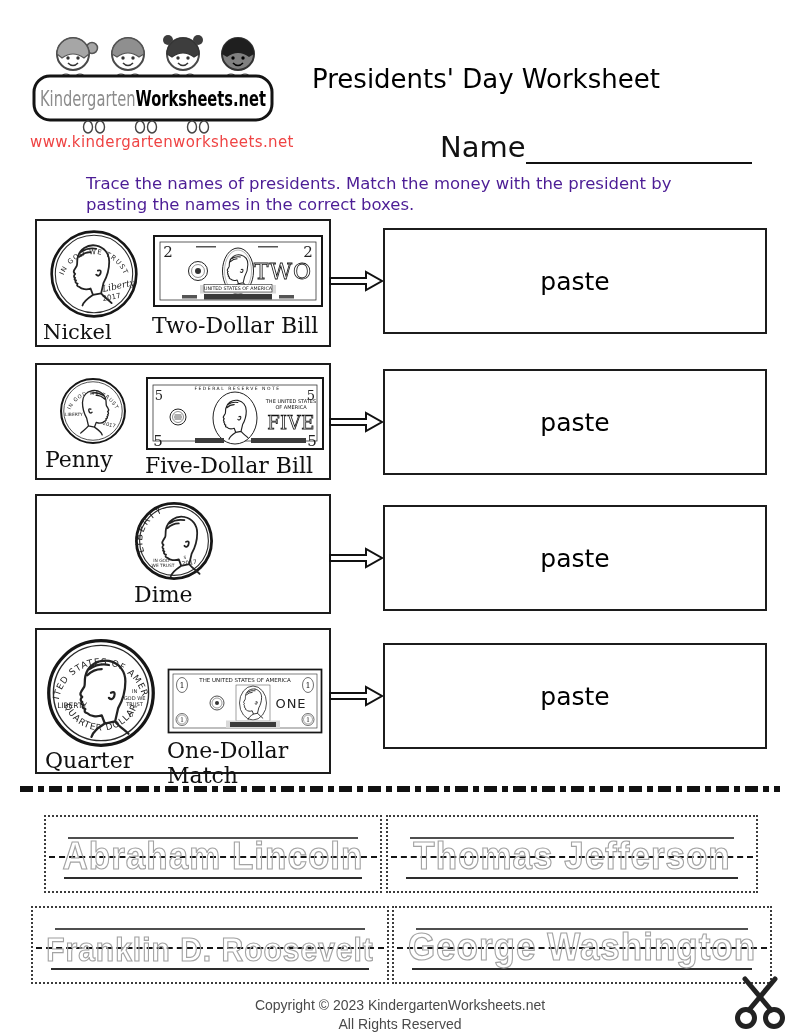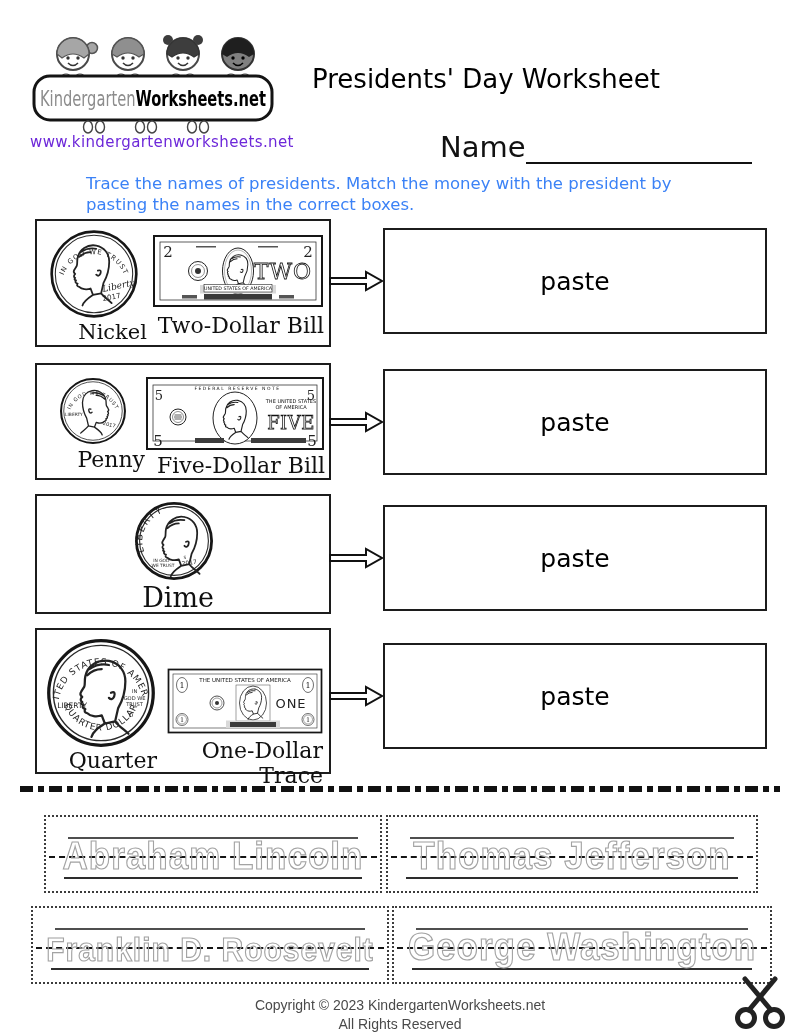--- a/index.html
+++ b/index.html
@@ -4,33 +4,33 @@
 <style>
   html,body{margin:0;padding:0;background:#fff;}
   .page{position:relative;width:800px;height:1035px;background:#fff;overflow:hidden;
         font-family:"DejaVu Sans",sans-serif;color:#111;margin-top:16px;}
   svg text{font-family:"DejaVu Sans",sans-serif;}
   svg .serif{font-family:"DejaVu Serif",serif;}
 
   
   .logo-svg{position:absolute;left:28px;top:8px;}
   .site-url{position:absolute;left:30px;top:117px;width:250px;text-align:center;
-            font-size:15px;color:#6d28d9;letter-spacing:.4px;}
+            font-size:15px;color:#ef4444;letter-spacing:.4px;}
   .title{position:absolute;left:312px;top:48px;width:380px;font-size:26px;color:#000;}
   .name-row{position:absolute;left:440px;top:112px;display:flex;align-items:flex-end;font-size:29px;}
   .name-line{display:inline-block;width:226px;border-bottom:2.5px solid #111;height:34px;}
-  .instructions{position:absolute;left:86px;top:157px;width:650px;font-size:16.5px;line-height:1.3;color:#3b82f6;}
+  .instructions{position:absolute;left:86px;top:157px;width:650px;font-size:16.5px;line-height:1.3;color:#4c1d95;}
 
   
   .mbox{position:absolute;left:35px;width:296px;border:2px solid #1c1c1c;box-sizing:border-box;background:#fff;}
   .pbox{position:absolute;left:383px;width:384px;height:106px;border:2px solid #1c1c1c;box-sizing:border-box;
         display:flex;align-items:center;justify-content:center;font-size:25px;color:#000;}
   .arrow{position:absolute;left:329px;}
   .inner{position:absolute;}
-  .mlabel{position:absolute;text-align:right;font-family:"DejaVu Serif",serif;color:#101010;}
+  .mlabel{position:absolute;text-align:left;font-family:"DejaVu Serif",serif;color:#101010;}
 
   
   .separator{position:absolute;left:20px;top:770px;width:760px;height:6px;
      background:repeating-linear-gradient(to right,#111 0 13px,transparent 13px 18px,#111 18px 24px,transparent 24px 29px);}
 
   
   .tbox{position:absolute;border:2px dotted #3c3c3c;box-sizing:border-box;background:#fff;font-weight:bold;}
   .tline-top{position:absolute;left:22px;right:22px;top:20px;border-top:2.5px solid #4f4f4f;}
   .tline-mid{position:absolute;left:3px;right:3px;top:39px;border-top:2px dashed #141414;}
   .tline-bot{position:absolute;left:18px;right:18px;top:60px;border-top:2px solid #2d2d2d;}
@@ -229,21 +229,21 @@
       <defs>
           <path id="dmArc" d="M13 64 A38 38 0 0 1 42 13"></path>
         </defs>
       <text font-size="12" letter-spacing="2" fill="#222"><textPath href="#dmArc" startOffset="0%">LIBERTY</textPath></text>
       <use href="#profile" transform="translate(8 4) scale(1.0)"></use>
       <text x="24" y="76" font-size="5.5" fill="#222">IN GOD</text>
       <text x="22" y="82" font-size="5.5" fill="#222">WE TRUST</text>
       <text x="62" y="72" font-size="5.5" fill="#222">S</text>
       <text x="60" y="81" font-size="7.5" fill="#222" transform="rotate(-8 60 81)">2017</text>
     </svg>
-    <div class="mlabel" style="left:97px;top:86px;width:80px;font-size:27px;">Dime</div>
+    <div class="mlabel" style="left:97px;top:86px;width:80px;font-size:22px;">Dime</div>
   </div>
   <svg class="arrow" style="top:528px;" width="56" height="28" viewBox="0 0 56 28">
     <path d="M1 11 H37 V5 L53 14 L37 23 V17 H1 Z" fill="#fff" stroke="#111" stroke-width="2"></path>
   </svg>
   <div class="pbox" style="top:489px;">
       <span>paste</span>
     </div>
 
   <div class="mbox" style="top:612px;height:146px;">
     <svg class="inner" style="left:8px;top:7px;" width="112" height="112" viewBox="0 0 120 120">
@@ -285,21 +285,21 @@
         <circle cx="100" cy="70" r="10" fill="none" stroke="#222" stroke-width="0.9"></circle>
         <circle cx="100" cy="70" r="4" fill="#333"></circle>
       </g>
       <rect x="138" y="34" width="68" height="72" fill="none" stroke="#444" stroke-width="1"></rect>
       <ellipse cx="172" cy="70" rx="27" ry="34" fill="#fff" stroke="#222" stroke-width="1.6"></ellipse>
       <use href="#profile" transform="translate(131 29) scale(0.82)"></use>
       <text x="248" y="80" text-anchor="middle" font-size="26" letter-spacing="2" fill="#222">ONE</text>
       <rect x="118" y="105" width="108" height="15" fill="#d9d9d9"></rect>
       <rect x="126" y="108" width="92" height="10" fill="#3a3a3a"></rect>
     </svg>
-    <div class="mlabel" style="left:130px;top:108px;width:156px;font-size:22px;">One-Dollar Trace</div>
+    <div class="mlabel" style="left:130px;top:108px;width:156px;font-size:22px;">One-Dollar Match</div>
   </div>
   <svg class="arrow" style="top:666px;" width="56" height="28" viewBox="0 0 56 28">
     <path d="M1 11 H37 V5 L53 14 L37 23 V17 H1 Z" fill="#fff" stroke="#111" stroke-width="2"></path>
   </svg>
   <div class="pbox" style="top:627px;">
       <span>paste</span>
     </div>
 
   <div class="separator"></div>
 

